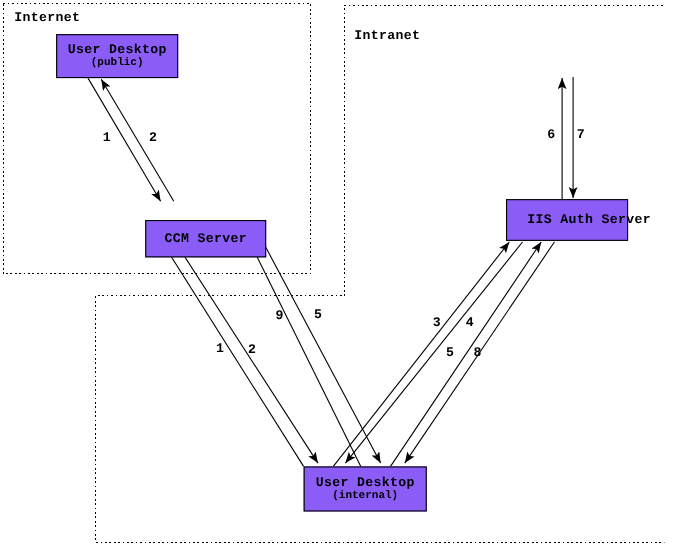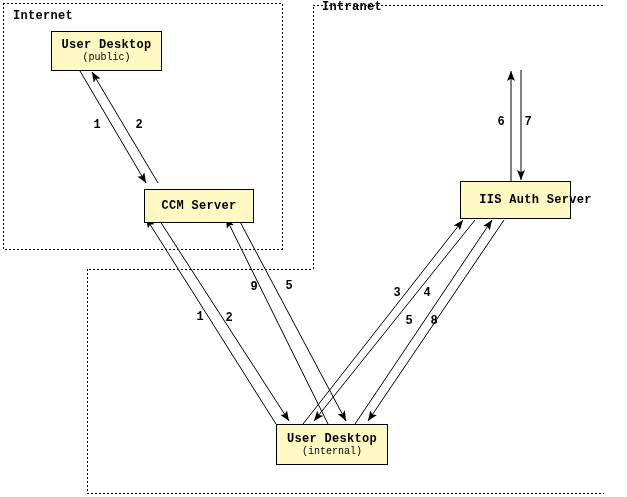--- a/index.html
+++ b/index.html
@@ -48,37 +48,37 @@
     font-size: 12px;
     font-weight: bold;
     white-space: nowrap;
     transform: translate(-50%, -50%);
     line-height: 12px;
   }
   .node {
     position: absolute;
     box-sizing: border-box;
     border: 1px solid #000000;
-    background: #fef9c3;
+    background: #8b5cf6;
     display: flex;
     flex-direction: column;
     align-items: center;
     justify-content: center;
     text-align: center;
   }
   .node .node-title {
     font-size: 12px;
     font-weight: bold;
     letter-spacing: 0.3px;
     white-space: nowrap;
     line-height: 13px;
   }
   .node .node-subtitle {
     font-size: 10px;
-    font-weight: normal;
+    font-weight: bold;
     white-space: nowrap;
     line-height: 11px;
   }
 </style>
 </head>
 <body>
 
 <div id="canvas">
   <svg id="wires" xmlns="http://www.w3.org/2000/svg" viewBox="0 0 627 497">
     <defs>
@@ -95,38 +95,38 @@
       <line x1="328" y1="424" x2="226" y2="218" class="edge-line" marker-end="url(#ah)"></line>
       <line x1="238" y1="218" x2="346" y2="421" class="edge-line" marker-end="url(#ah)"></line>
       <line x1="303" y1="424" x2="463" y2="220" class="edge-line" marker-end="url(#ah)"></line>
       <line x1="475" y1="220" x2="314" y2="421" class="edge-line" marker-end="url(#ah)"></line>
       <line x1="355" y1="424" x2="492" y2="220" class="edge-line" marker-end="url(#ah)"></line>
       <line x1="504" y1="220" x2="368" y2="421" class="edge-line" marker-end="url(#ah)"></line>
       <line x1="511" y1="181" x2="511" y2="71" class="edge-line" marker-end="url(#ah)"></line>
       <line x1="521" y1="70" x2="521" y2="180" class="edge-line" marker-end="url(#ah)"></line>
     </svg>
 <div class="region-label" style="left: 13px; top: 10px;">Internet</div>
-    <div class="region-label" style="left: 322px; top: 1px;">Intranet</div>
+    <div class="region-label" style="left: 322px; top: 26px;">Intranet</div>
     <div class="edge-label" style="left: 97px; top: 125px;">1</div>
     <div class="edge-label" style="left: 139px; top: 125px;">2</div>
     <div class="edge-label" style="left: 200px; top: 317px;">1</div>
     <div class="edge-label" style="left: 229px; top: 318px;">2</div>
     <div class="edge-label" style="left: 254px; top: 287px;">9</div>
     <div class="edge-label" style="left: 289px; top: 286px;">5</div>
     <div class="edge-label" style="left: 397px; top: 293px;">3</div>
     <div class="edge-label" style="left: 427px; top: 293px;">4</div>
     <div class="edge-label" style="left: 409px; top: 321px;">5</div>
     <div class="edge-label" style="left: 434px; top: 321px;">8</div>
     <div class="edge-label" style="left: 501px; top: 122px;">6</div>
     <div class="edge-label" style="left: 528px; top: 122px;">7</div>
     <div class="node" style="left: 51px; top: 31px; width: 111px; height: 40px;">
       <div class="node-title">User Desktop</div>
       <div class="node-subtitle">(public)</div>
     </div>
-    <div class="node" style="left: 132px; top: 189px; width: 110px; height: 34px; margin-left: 12px;">
+    <div class="node" style="left: 132px; top: 200px; width: 110px; height: 34px;">
       <div class="node-title">CCM Server</div>
     </div>
     <div class="node" style="left: 460px; top: 181px; width: 111px; height: 38px; padding-left: 40px;">
       <div class="node-title">IIS Auth Server</div>
     </div>
     <div class="node" style="left: 276px; top: 424px; width: 112px; height: 41px;">
       <div class="node-title">User Desktop</div>
       <div class="node-subtitle">(internal)</div>
     </div>
   </div>

